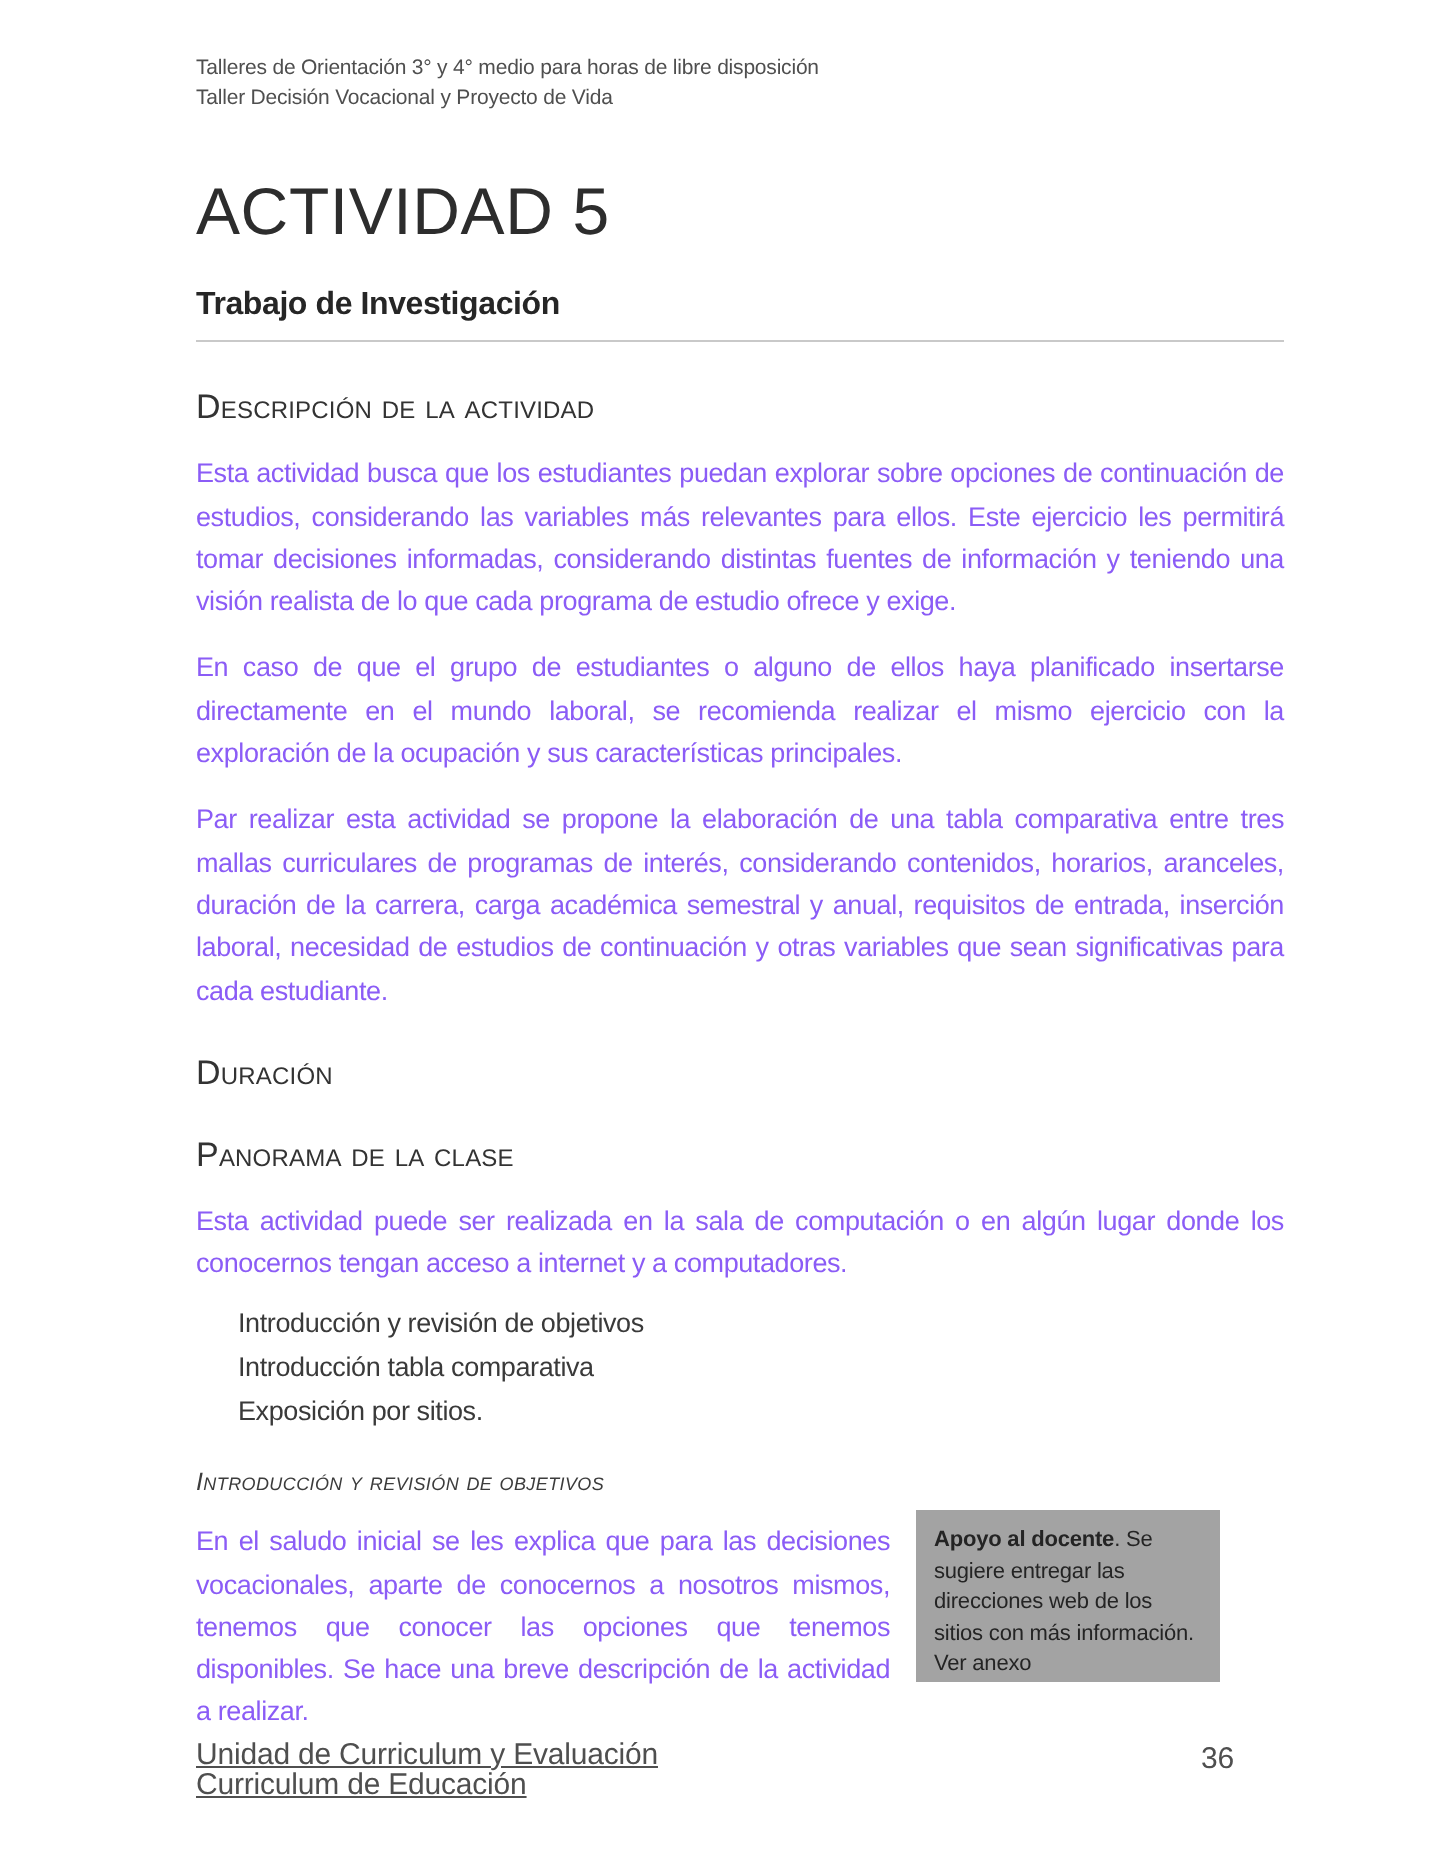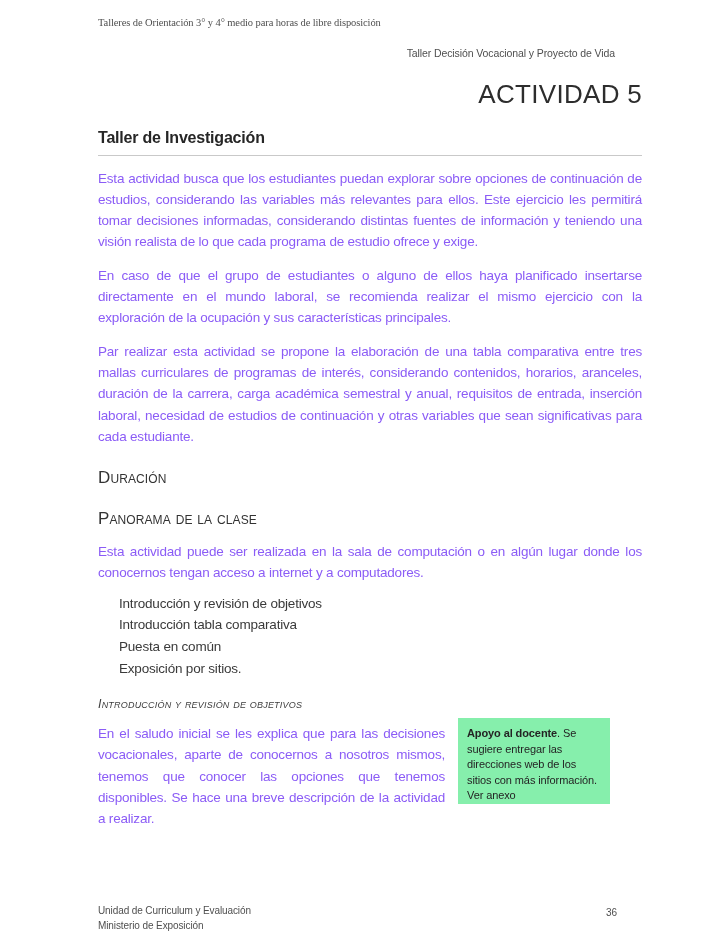--- a/index.html
+++ b/index.html
@@ -7,27 +7,27 @@
     position:relative;
     width:720px; height:932px;
     background:#ffffff;
     font-family:"Liberation Sans", sans-serif;
     color:#3c3c3c;
     overflow:hidden;
   }
   .content { position:absolute; left:98px; right:78px; top:0; }
 
   .hdr { font-size:10.5px; color:#4f4f4f; letter-spacing:-0.1px; }
-  .hdr-left { margin-top:17px;font-family:Liberation Serif, serif; }
-  .hdr-right { text-align:right; margin-top:19px; margin-right:27px; }
+  .hdr-left { margin-top:28px; }
+  .hdr-right { margin-top:3px; margin-right:27px; }
 
   .doc-title {
-    margin-top:21px;
-    font-size:26px; line-height:1.1;
-    color:#2d2d2d; font-weight:400; letter-spacing:0.3px;text-align:right;
+    margin-top:33px;
+    font-size:33px; line-height:1.1;
+    color:#2d2d2d; font-weight:400; letter-spacing:0.3px;
   }
   .doc-subtitle {
     margin-top:20px;
     font-size:16px; font-weight:bold; color:#262626; letter-spacing:-0.2px;
   }
   .subtitle-rule { margin-top:8px; border:none; border-top:1px solid #c9c9c9; height:0; }
 
   .sc-heading {
     margin-top:23px;
     font-size:17px; font-weight:400; color:#333333;
@@ -62,64 +62,64 @@
     padding:8px 9px;
     margin:-5px 32px 10px 13px;
     overflow:hidden;
     background:#d5d5d5;
     font-size:11px; line-height:15.5px;
     text-align:left; letter-spacing:-0.1px; color:#242424;
   }
   .callout b { font-weight:bold; }
 
   .footer {
-    position:absolute; left:98px; top:903px; width:544px;
-    font-size:10px; line-height:15px; color:#4f4f4f; letter-spacing:-0.1px;
+    position:absolute; left:98px; top:870px; width:544px;
+    font-size:15px; line-height:15px; color:#4f4f4f; letter-spacing:-0.1px;text-decoration:underline;
   }
   .footer-page { position:absolute; right:25px; top:2px; }
 </style>
 </head>
 <body>
 
 <div class="page">
   <div class="content">
 
     <div class="hdr hdr-left">Talleres de Orientación 3° y 4° medio para horas de libre disposición</div>
     <div class="hdr hdr-right">Taller Decisión Vocacional y Proyecto de Vida</div>
 
     <div class="doc-title">ACTIVIDAD 5</div>
 
-    <div class="doc-subtitle">Taller de Investigación</div>
+    <div class="doc-subtitle">Trabajo de Investigación</div>
     <hr class="subtitle-rule">
 
+    <div class="sc-heading">Descripción de la actividad</div>
     <p class="body">Esta actividad busca que los estudiantes puedan explorar sobre opciones de continuación de estudios, considerando las variables más relevantes para ellos. Este ejercicio les permitirá tomar decisiones informadas, considerando distintas fuentes de información y teniendo una visión realista de lo que cada programa de estudio ofrece y exige.</p>
     <p class="body">En caso de que el grupo de estudiantes o alguno de ellos haya planificado insertarse directamente en el mundo laboral, se recomienda realizar el mismo ejercicio con la exploración de la ocupación y sus características principales.</p>
     <p class="body">Par realizar esta actividad se propone la elaboración de una tabla comparativa entre tres mallas curriculares de programas de interés, considerando contenidos, horarios, aranceles, duración de la carrera, carga académica semestral y anual, requisitos de entrada, inserción laboral, necesidad de estudios de continuación y otras variables que sean significativas para cada estudiante.</p>
 
     <div class="sc-heading tight">Duración</div>
 
     <div class="sc-heading tight">Panorama de la clase</div>
     <p class="body">Esta actividad puede ser realizada en la sala de computación o en algún lugar donde los conocernos tengan acceso a internet y a computadores.</p>
 
     <div class="plain-list">
       <div class="li">Introducción y revisión de objetivos</div>
       <div class="li">Introducción tabla comparativa</div>
-      <div class="li">Puesta en común</div>
       <div class="li">Exposición por sitios.</div>
     </div>
 
     <div class="italic-heading">Introducción y revisión de objetivos</div>
 
     <div class="intro-section">
-      <div class="callout" style="background: #86efac;">
+      <div class="callout" style="background: #a3a3a3;">
         <b>Apoyo al docente</b><span>. Se sugiere entregar las direcciones web de los sitios con más información. Ver anexo</span>
       </div>
       <p class="body">En el saludo inicial se les explica que para las decisiones vocacionales, aparte de conocernos a nosotros mismos, tenemos que conocer las opciones que tenemos disponibles. Se hace una breve descripción de la actividad a realizar.</p>
     </div>
 
   </div>
 
   <div class="footer">
     <div>Unidad de Curriculum y Evaluación</div>
-    <div>Ministerio de Exposición</div>
+    <div>Curriculum de Educación</div>
     <div class="footer-page">36</div>
   </div>
 </div>
 
 </body></html>

